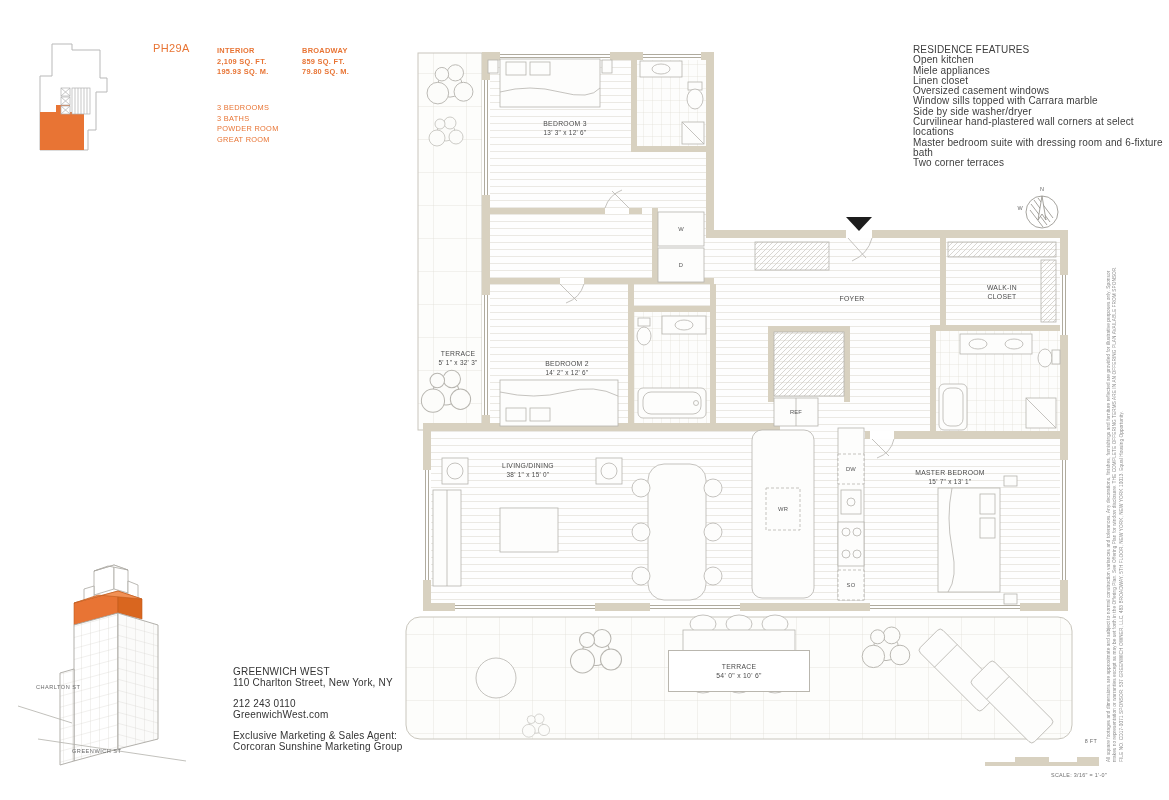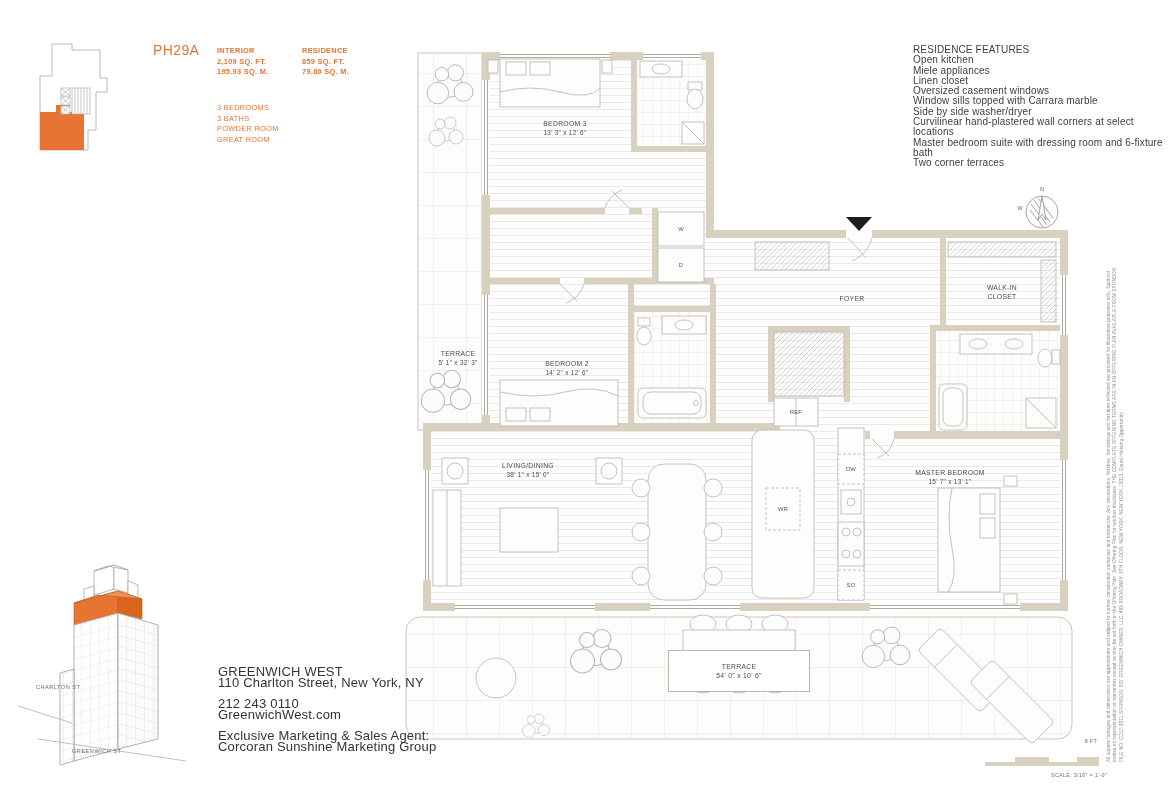--- a/index.html
+++ b/index.html
@@ -1,35 +1,35 @@
 <!DOCTYPE html>
 <html><head>
 <meta charset="utf-8">
 <style>
   html,body{margin:0;padding:0;background:#fff;}
   body{width:1169px;height:800px;position:relative;overflow:hidden;
        font-family:"Liberation Sans","DejaVu Sans",sans-serif;color:#4a4a4a;}
   .abs{position:absolute;}
   
-  .unit-title{font-size:14px;letter-spacing:.4px;color:var(--accent);text-align:right;}
+  .unit-title{font-size:11px;letter-spacing:.4px;color:var(--accent);text-align:right;}
   .stat-col{font-size:7.4px;line-height:10.5px;letter-spacing:.3px;color:var(--accent);font-weight:bold;}
   .program{font-size:7.4px;line-height:10.5px;letter-spacing:.3px;color:var(--accent);margin-top:12px;}
   
   .features{font-size:10px;line-height:10.3px;color:#3d3d3d;letter-spacing:.15px;}
   
   .room-label{position:absolute;transform:translate(-50%,-50%);text-align:center;
               font-size:6.8px;line-height:9px;color:#4a4a4a;letter-spacing:.3px;white-space:nowrap;}
   .room-label .dim{font-size:6.4px;}
   .appl{position:absolute;transform:translate(-50%,-50%);font-size:5.8px;color:#555;letter-spacing:.2px;}
   .compass-letter{position:absolute;transform:translate(-50%,-50%);font-size:5.5px;color:#666;}
   .terr-box{position:absolute;background:#fff;border:1px solid #b9b6ae;display:flex;flex-direction:column;
             align-items:center;justify-content:center;font-size:6.8px;line-height:9px;color:#4a4a4a;letter-spacing:.3px;}
   .wrap2{white-space:normal;width:58px;}
   
-  .contact{font-size:13px;line-height:11px;color:#333;letter-spacing:.2px;}
+  .contact{font-size:10px;line-height:11px;color:#333;letter-spacing:.2px;margin-left:15px;}
   .contact .gap{height:10px;}
   
   .street{position:absolute;font-size:5.6px;letter-spacing:.5px;color:#6b6b6b;}
   
   .legal{position:absolute;left:1106px;top:762px;transform:rotate(-90deg);transform-origin:0 0;
          width:540px;font-size:4.7px;line-height:6.4px;color:#8c8c8c;letter-spacing:.1px;white-space:nowrap;}
   
   .scale-wrap{position:absolute;left:985px;top:738px;width:122px;height:48px;}
   .scale-ft{position:absolute;right:10px;top:0;font-size:5.4px;color:#6d6d6d;letter-spacing:.3px;}
   .bar-base{position:absolute;left:0;top:24px;width:114px;height:4px;background:#d8d1c0;}
@@ -59,21 +59,21 @@
 
 <div class="abs unit-title" style="left:153px;top:42px;--accent:#E87434">PH29A</div>
 
 <div class="abs stat-col" style="left:217px;top:46px;--accent:#E87434">
   <div>INTERIOR</div>
   <div>2,109 SQ. FT.</div>
   <div>195.93 SQ. M.</div>
 </div>
 
 <div class="abs stat-col" style="left:302px;top:46px;--accent:#E87434">
-  <div>RESIDENCE</div>
+  <div>BROADWAY</div>
   <div>859 SQ. FT.</div>
   <div>79.80 SQ. M.</div>
 </div>
 
 <div class="abs program" style="left:217px;top:91px;--accent:#E87434">
   <div>3 BEDROOMS</div>
   <div>3 BATHS</div>
   <div>POWDER ROOM</div>
   <div>GREAT ROOM</div>
 </div>

